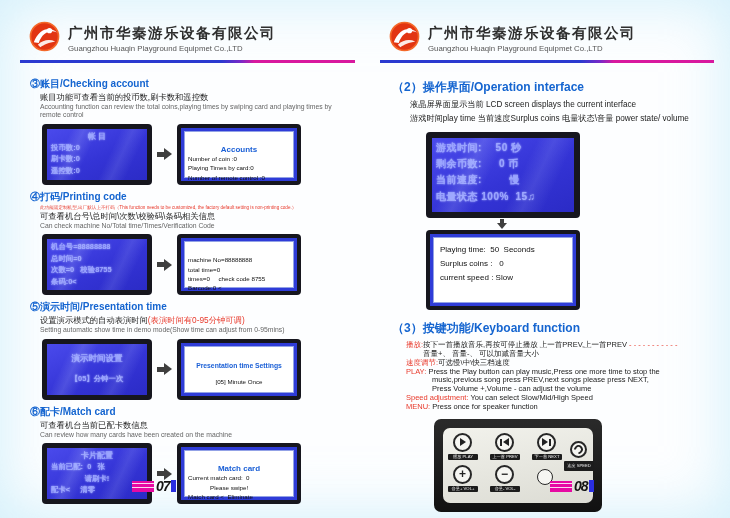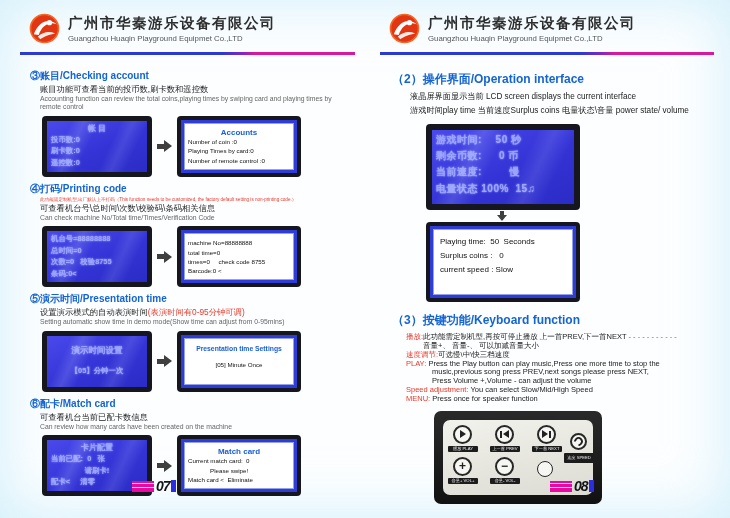--- a/index.html
+++ b/index.html
@@ -8,21 +8,21 @@
     font-family: "Liberation Sans", sans-serif;
     background:#fdfeff;
     position:relative; overflow:hidden;
     box-shadow: inset 0 0 60px rgba(170,225,245,.55);
   }
   .page { position:absolute; top:0; height:518px; }
   #page-left { left:8px;  width:357px; }
   #page-right{ left:368px; width:356px; }
 
   
-  .hdr { display:flex; align-items:center; padding:12px 0 0 20px; }
+  .hdr { display:flex; align-items:flex-end; padding:20px 0 0 20px; }
   .logo { width:33px; height:33px; flex:0 0 auto; }
   .hdr-text { margin-left:7px; }
   .hdr-cn { font-size:14.5px; font-weight:bold; color:#2e2e2e; letter-spacing:1.5px; }
   .hdr-en { font-size:7.8px; color:#555; margin-top:1px; }
   .divider { height:3px; margin:7px 10px 0 12px;
     background:linear-gradient(90deg,#2b3ad0 0%,#2b3ad0 60%,#7a28c8 66%,#d8189e 70%,#d8189e 100%); }
 
   
   .content-l { padding:14px 0 0 22px; }
   .sec { margin-bottom:4px; }
@@ -48,21 +48,21 @@
   .arr { display:inline-flex; align-items:center; margin:0 5px; }
   .ab  { width:7px; height:5px; background:#3f3f3f; display:block; }
   .ah  { width:0; height:0; border-top:6px solid transparent; border-bottom:6px solid transparent; border-left:8px solid #3f3f3f; display:block; }
 
   .arr-down { display:flex; flex-direction:column; align-items:center; width:152px; margin:1px 0 1px 34px; }
   .abv { width:4px; height:4px; background:#3f3f3f; display:block; }
   .ahv { width:0; height:0; border-left:5px solid transparent; border-right:5px solid transparent; border-top:6px solid #3f3f3f; display:block; }
 
   .info-frame { width:124px; height:61px; background:#16161e; border-radius:4px; padding:4px; }
   .info-blue { width:100%; height:100%; background:#2f3cd8; padding:3px; }
-  .info-white { width:100%; height:100%; background:#fff; border:1px solid #93a2e6; padding:4px 3px; }
+  .info-white { width:100%; height:100%; background:#fff; border:1px solid #93a2e6; padding:13px 3px; }
   .info-t { color:#1a5fd6; font-weight:bold; font-size:8px; text-align:center; }
   .info-l { font-size:6.2px; color:#111; line-height:1.5; white-space:pre; }
   .info-l.c { text-align:center; }
   .info-t.sm { font-size:6.8px; margin-top:2px; }
   .info-gap { height:8px; }
 
   
   .footer { position:absolute; bottom:24px; display:flex; align-items:center; }
   #page-left  .footer { left:124px; }
   #page-right .footer { left:182px; }
@@ -290,21 +290,21 @@
           <div class="info-l">Surplus coins :   0</div>
           <div class="info-l">current speed : Slow</div>
         </div>
           </div>
       </div>
     </section>
 
     <section style="margin-top:10px;">
       <h3 class="sec-title-r">（3）按键功能/Keyboard function</h3>
       <div class="kb">
-        <p><span class="red">播放:</span><span>此功能需定制机型,再按可停止播放  上一首PREV,下一首NEXT</span><span class="red"> - - - - - - - - - - -</span></p>
+        <p><span class="red">播放:</span><span>按下一首播放音乐,再按可停止播放  上一首PREV,上一首PREV</span><span class="red"> - - - - - - - - - - -</span></p>
         <p class="ind1">音量+、 音量-、 可以加减音量大小</p>
         <p><span class="red">速度调节:</span><span>可选慢\中\快三档速度</span></p>
         <p><span class="red">PLAY:</span> <span>Press the Play button can play music,Press one more time to stop the</span></p>
         <p class="ind2">music,previous song press PREV,next songs please press NEXT,</p>
         <p class="ind2">Press Volume +,Volume - can adjust the volume</p>
         <p><span class="red">Speed adjustment:</span> <span>You can select Slow/Mid/High Speed</span></p>
         <p><span class="red">MENU:</span> <span>Press once for speaker function</span></p>
       </div>
 
       <div class="keypad">

